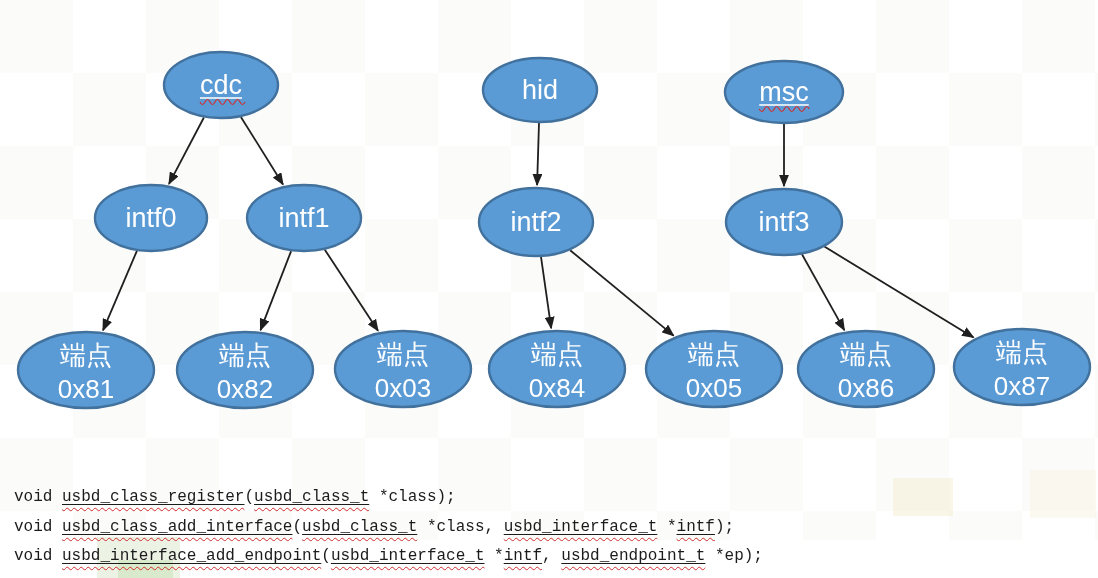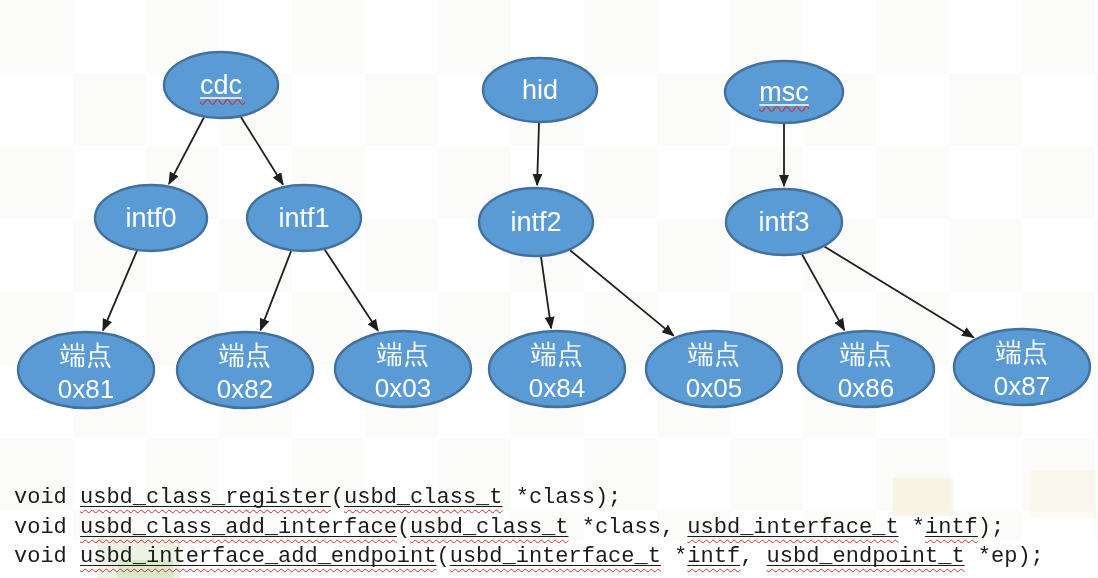--- a/index.html
+++ b/index.html
@@ -19,21 +19,21 @@
   .node-ellipse{stroke-width:2.4px;}
   .node-label{
     fill:#ffffff;
     font-family:"Liberation Sans","DejaVu Sans",sans-serif;
     text-anchor:middle;
   }
   .edge-line{fill:none;}
   #code-block{
     position:absolute;left:14px;top:483px;
     font-family:"Liberation Mono","DejaVu Sans Mono",monospace;
-    font-size:22px;line-height:29.5px;white-space:pre;
+    font-size:16px;line-height:29.5px;white-space:pre;
     color:#1b1b1b;
   }
   .code-line{height:29.5px;}
   .sq{
     text-decoration:underline wavy #cf2e2e;
     text-decoration-thickness:1px;
     text-underline-offset:5.5px;
     text-decoration-skip-ink:none;
   }
   .ul{

